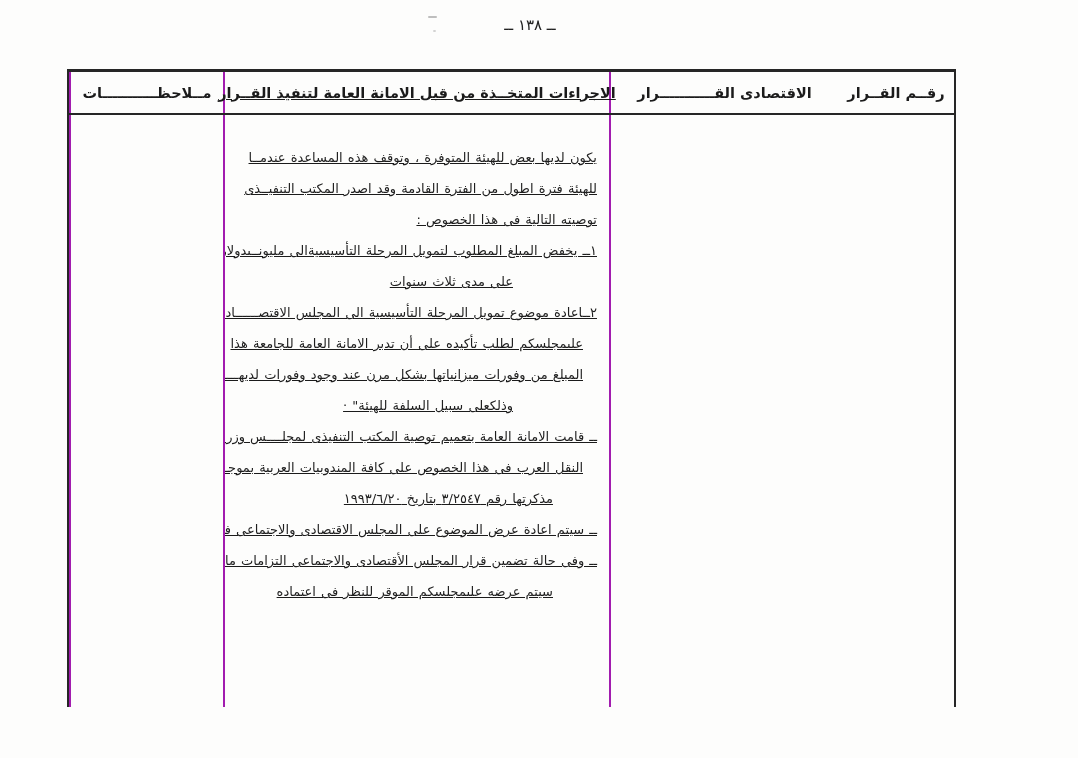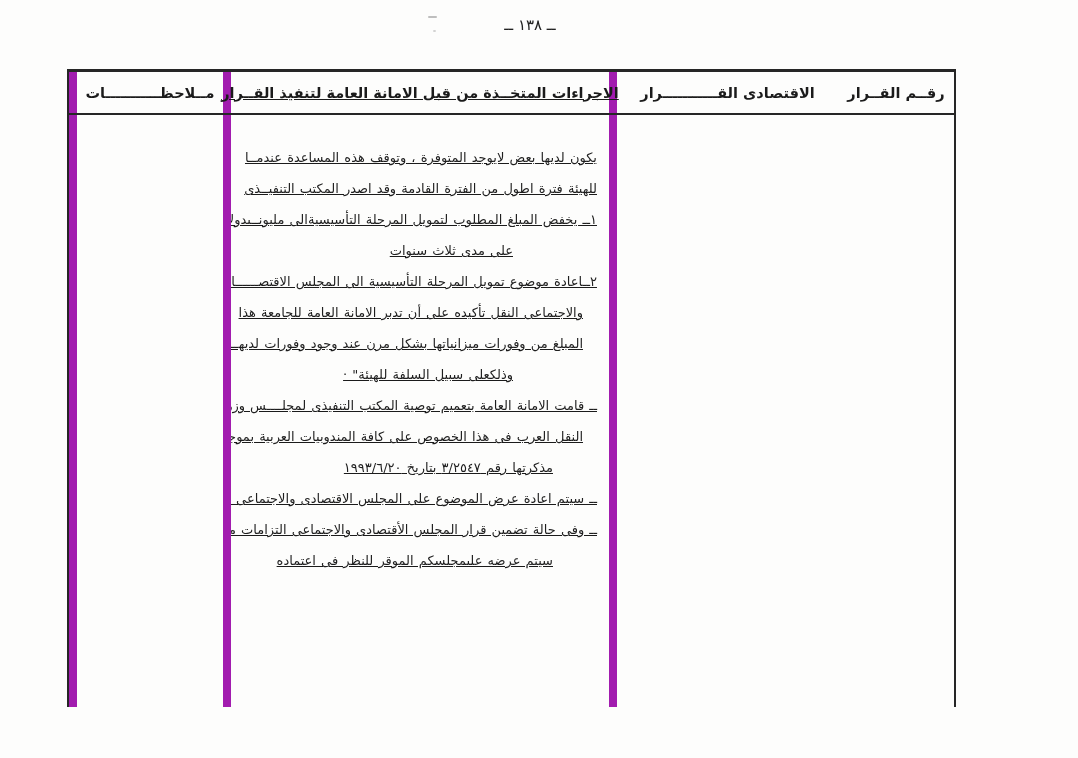--- a/index.html
+++ b/index.html
@@ -50,21 +50,21 @@
   .col-subj{width:229px;min-width:229px;}
   .col-act{width:386px;min-width:386px;text-decoration:underline;}
   .col-notes{flex:1;}
   .hcell{
     display:flex;align-items:center;justify-content:center;
     font-weight:bold;font-size:14.5px;
     box-sizing:border-box;
     white-space:nowrap;
   }
   .bcell{box-sizing:border-box;}
-  .sep{border-left:8px solid #a21caf;}
+  .sep{border-left:2px solid #a21caf;}
   .actions-lines{
     padding:27px 12px 0 6px;
     font-size:13px;
     line-height:31px;
     direction:rtl;
     text-align:right;
     word-spacing:1px;
     overflow:hidden;
   }
   .line{white-space:nowrap;color:#1e1e1e;}
@@ -90,26 +90,27 @@
       <div class="hcell col-subj sep">الاقتصادى القـــــــــــرار</div>
       <div class="hcell col-act sep">الاجراءات المتخــذة من قبل الامانة العامة لتنفيذ القــرار</div>
       <div class="hcell col-notes sep">مــلاحظـــــــــــات</div>
     </div>
 
     <div class="body-row">
       <div class="bcell col-num"></div>
       <div class="bcell col-subj sep"></div>
       <div class="bcell col-act sep">
         <div class="actions-lines">
-            <div class="line ind-0">يكون لديها بعض لايوجد المتوفرة ، وتوقف هذه المساعدة عندمــا</div>
+            <div class="line ind-0">يكون لديها بعض للهيئة المتوفرة ، وتوقف هذه المساعدة عندمــا</div>
             <div class="line ind-0">للهيئة فترة اطول من الفترة القادمة وقد اصدر المكتب التنفيــذى</div>
+            <div class="line ind-0">توصيته التالية فى هذا الخصوص :</div>
             <div class="line ind-0">١ــ يخفض المبلغ المطلوب لتمويل المرحلة التأسيسيةالى مليونــىدولار</div>
             <div class="line ind-3">على مدى ثلاث سنوات</div>
             <div class="line ind-0">٢ــاعادة موضوع تمويل المرحلة التأسيسية الى المجلس الاقتصــــــادى</div>
-            <div class="line ind-1">والاجتماعى النقل تأكيده على أن تدبر الامانة العامة للجامعة هذا</div>
+            <div class="line ind-1">علىمجلسكم لطلب تأكيده على أن تدبر الامانة العامة للجامعة هذا</div>
             <div class="line ind-1">المبلغ من وفورات ميزانياتها بشكل مرن عند وجود وفورات لديهــــا</div>
             <div class="line ind-3">وذلكعلى سبيل السلفة للهيئة" ·</div>
             <div class="line ind-0">ــ  قامت الامانة العامة بتعميم توصية المكتب التنفيذى لمجلــــس وزراء</div>
             <div class="line ind-1">النقل العرب فى هذا الخصوص على كافة المندوبيات العربية بموجــب</div>
             <div class="line ind-2">مذكرتها رقم ٣/٢٥٤٧ بتاريخ ١٩٩٣/٦/٢٠</div>
             <div class="line ind-0">ــ  سيتم اعادة عرض الموضوع على المجلس الاقتصادى والاجتماعى فىدورته</div>
             <div class="line ind-0">ــ  وفى حالة تضمين قرار المجلس الأقتصادى والاجتماعى التزامات ماليــة</div>
             <div class="line ind-2">سيتم عرضه علىمجلسكم الموقر للنظر فى اعتماده</div>
           </div>
       </div>

